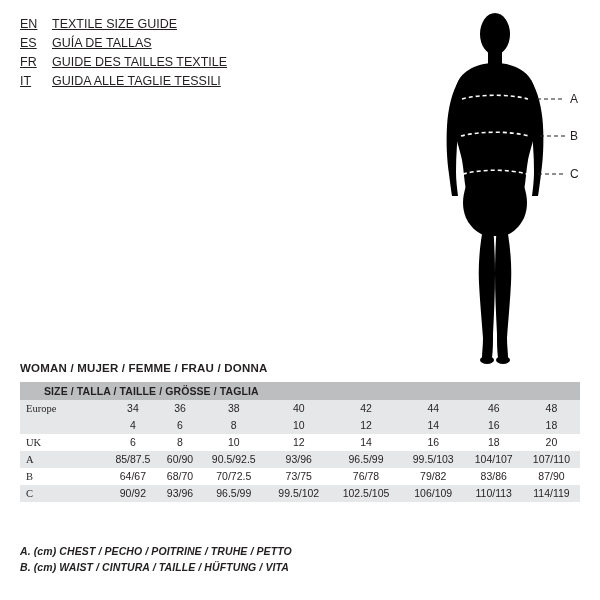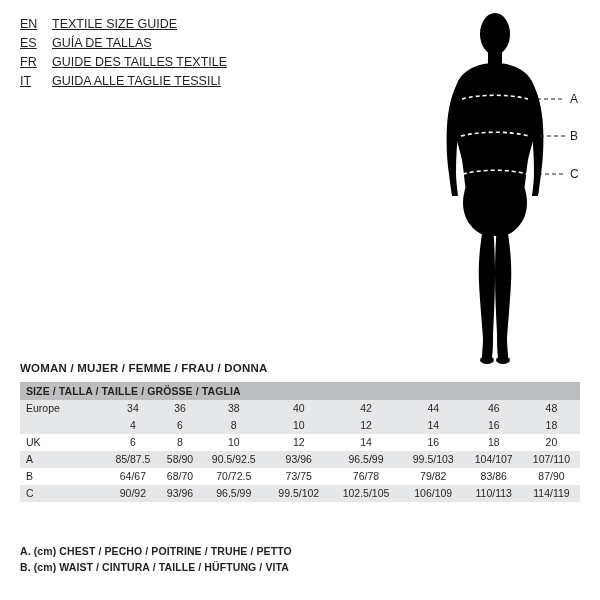--- a/index.html
+++ b/index.html
@@ -98,50 +98,52 @@
     height: 17px;
     line-height: 17px;
     text-align: center;
     font-weight: normal;
     vertical-align: middle;
   }
   .size-table .hdr-row td {
     background: #bcbec0;
     font-weight: bold;
     text-align: left;
-    padding-left: 6px;
+    padding-left: 24px;
     height: 18px;
     line-height: 18px;
     letter-spacing: 0.1px;
   }
   .size-table .row-shaded td {
     background: #e6e7e8;
   }
   .size-table .row-plain td {
     background: #ffffff;
   }
   .size-table td.rowlabel {
     text-align: left;
     padding-left: 6px;
     width: 80px;
+    font-family: Liberation Serif, serif;
   }
 
   
   .notes {
     position: absolute;
     left: 20px;
     top: 543px;
     font-size: 10.5px;
     font-weight: bold;
     color: #231f20;
   }
   .note-line {
     height: 16px;
     line-height: 16px;
     letter-spacing: 0.1px;
+    font-style: italic;
   }
 </style>
 </head>
 <body>
 
 <div class="page">
 
   <div class="lang-block">
     <div class="lang-row">
       <span class="lang-code">EN</span>
@@ -289,21 +291,21 @@
         <td>12</td>
         <td>14</td>
         <td>16</td>
         <td>18</td>
         <td>20</td>
       </tr>
 
       <tr class="row-shaded">
         <td class="rowlabel">A</td>
         <td>85/87.5</td>
-        <td>58/90</td>
+        <td>60/90</td>
         <td>90.5/92.5</td>
         <td>93/96</td>
         <td>96.5/99</td>
         <td>99.5/103</td>
         <td>104/107</td>
         <td>107/110</td>
       </tr>
 
       <tr class="row-plain">
         <td class="rowlabel">B</td>

